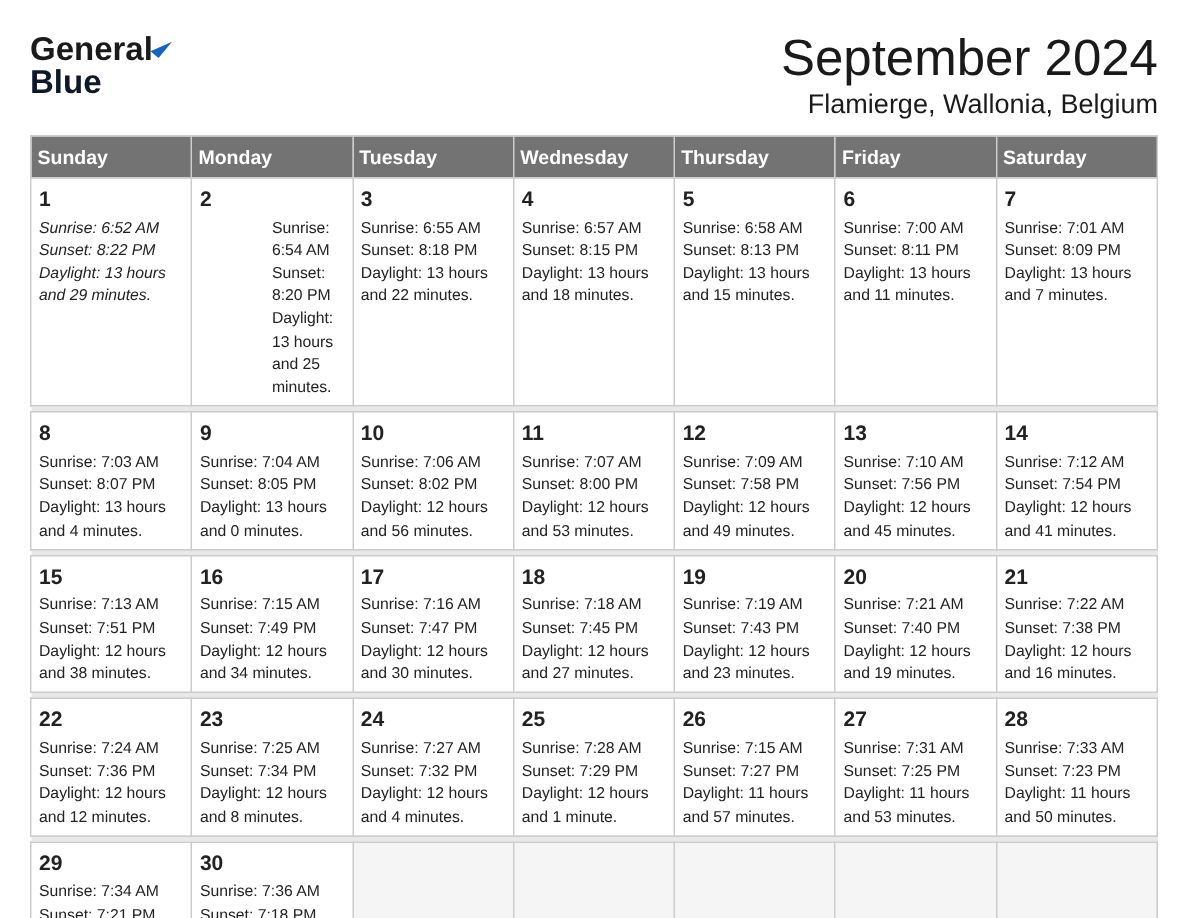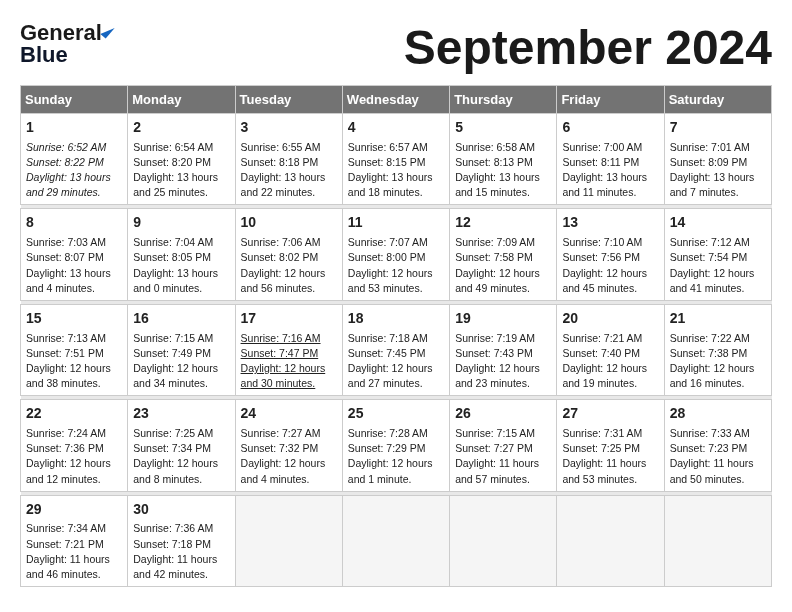--- a/index.html
+++ b/index.html
@@ -17,22 +17,22 @@
       margin-bottom: 10px;
     }
     .logo {
       display: flex;
       flex-direction: column;
       align-items: flex-start;
     }
     .logo-top-line { display: flex; align-items: center; }
     .title-block { text-align: right; }
     .month-title {
-      font-size: 48px;
-      font-weight: bold;
+      font-size: 34px;
+      font-weight: normal;
       color: #1a1a1a;
     }
     .location {
       font-size: 18px;
       color: #1a1a1a;
     }
     .calendar {
       width: 100%;
       border-collapse: collapse;
       font-size: 11px;
@@ -83,20 +83,21 @@
 <div class="header">
   <div class="logo">
     <div class="logo-top-line">
       <span style="font-size:22px;font-weight:bold;color:#1a1a1a;">General</span>
       <span style="display:inline-block;margin-left:2px;width:0;height:0;border-left:7px solid transparent;border-right:0px solid transparent;border-bottom:14px solid #1565c0;transform:rotate(40deg);position:relative;top:-2px;"></span>
     </div>
     <span style="font-size:22px;font-weight:bold;color:#0f172a;margin-top:-4px;">Blue</span>
   </div>
   <div class="title-block">
     <div class="month-title">September 2024</div>
+    <div class="location">Flamierge, Wallonia, Belgium</div>
   </div>
 </div>
 
 <table class="calendar">
   <thead>
     <tr>
     <th>Sunday</th>
         <th>Monday</th>
         <th>Tuesday</th>
         <th>Wednesday</th>
@@ -109,21 +110,21 @@
   <tr>
         <td>
           <span class="day-num">1</span>
           <div class="day-info" style="white-space: pre-line; font-style: italic;">Sunrise: 6:52 AM
 Sunset: 8:22 PM
 Daylight: 13 hours
 and 29 minutes.</div>
         </td>
         <td>
           <span class="day-num">2</span>
-          <div class="day-info" style="white-space: pre-line;">Sunrise: 6:54 AM
+          <div class="day-info" style="white-space: pre-line; margin-left: 48px;">Sunrise: 6:54 AM
 Sunset: 8:20 PM
 Daylight: 13 hours
 and 25 minutes.</div>
         </td>
         <td>
           <span class="day-num">3</span>
           <div class="day-info" style="white-space: pre-line;">Sunrise: 6:55 AM
 Sunset: 8:18 PM
 Daylight: 13 hours
 and 22 minutes.</div>
@@ -224,21 +225,21 @@
         </td>
         <td>
           <span class="day-num">16</span>
           <div class="day-info" style="white-space: pre-line;">Sunrise: 7:15 AM
 Sunset: 7:49 PM
 Daylight: 12 hours
 and 34 minutes.</div>
         </td>
         <td>
           <span class="day-num">17</span>
-          <div class="day-info" style="white-space: pre-line; text-decoration: underline;">Sunrise: 7:16 AM
+          <div class="day-info" style="white-space: pre-line;">Sunrise: 7:16 AM
 Sunset: 7:47 PM
 Daylight: 12 hours
 and 30 minutes.</div>
         </td>
         <td>
           <span class="day-num">18</span>
           <div class="day-info" style="white-space: pre-line;">Sunrise: 7:18 AM
 Sunset: 7:45 PM
 Daylight: 12 hours
 and 27 minutes.</div>

